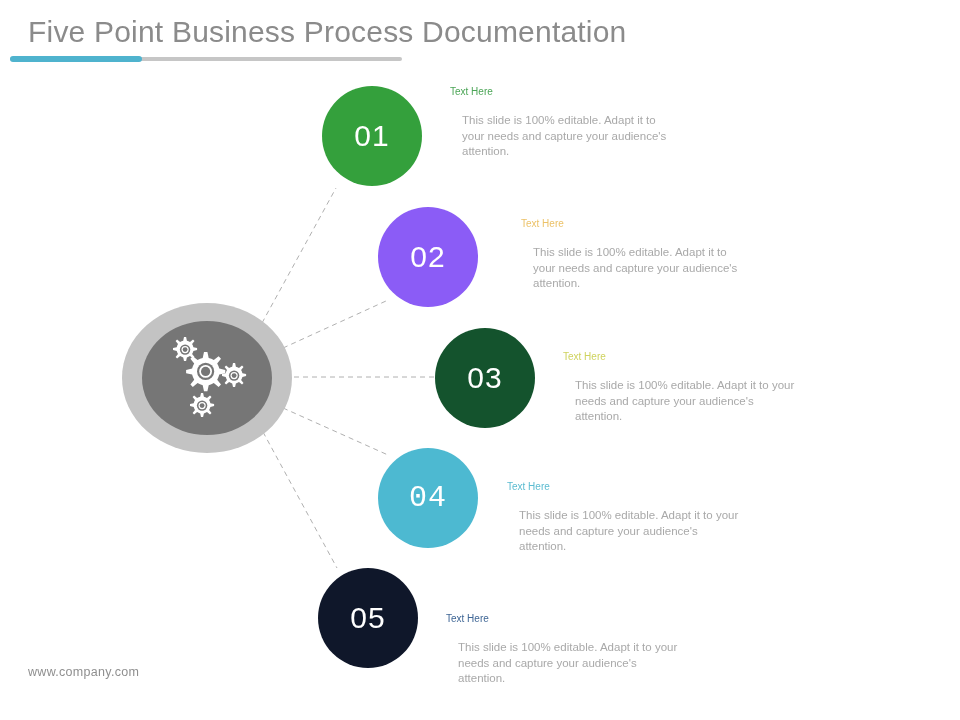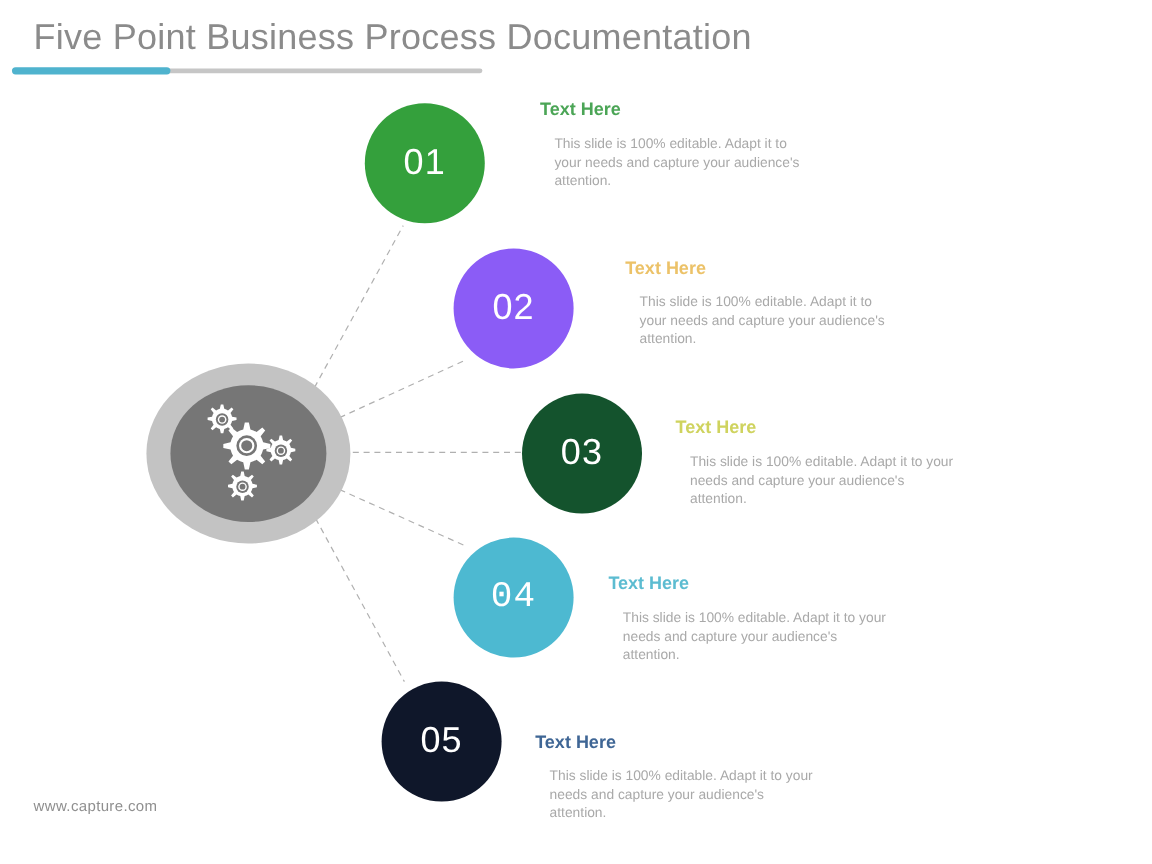--- a/index.html
+++ b/index.html
@@ -118,22 +118,22 @@
     font-weight: normal;
     letter-spacing: 1px;
     line-height: 1;
   }
 
   .text-block {
     position: absolute;
     width: 250px;
   }
   .text-heading {
-    font-size: 15px;
-    font-weight: bold;
+    font-size: 10px;
+    font-weight: normal;
     margin: 0 0 6px 0;
     line-height: 18px;
   }
   .text-body {
     font-size: 11.5px;
     color: #a9a9a9;
     line-height: 15.5px;
     margin: 12px;
   }
 
@@ -192,21 +192,21 @@
         <circle cx="74.1" cy="42.6" r="2.4" fill="#767676"></circle>
 
         <path d="M41 60 l2.1 0 .8 3.7 a12 12 0 0 1 3.1 1.3 l3.0-2.4 1.5 1.5 -2.4 3.0 a12 12 0 0 1 1.3 3.1 l3.7 .8 0 2.1 -3.7 .8 a12 12 0 0 1 -1.3 3.1 l2.4 3.0 -1.5 1.5 -3.0-2.4 a12 12 0 0 1 -3.1 1.3 l-.8 3.7 -2.1 0 -.8-3.7 a12 12 0 0 1 -3.1-1.3 l-3.0 2.4 -1.5-1.5 2.4-3.0 a12 12 0 0 1 -1.3-3.1 l-3.7-.8 0-2.1 3.7-.8 a12 12 0 0 1 1.3-3.1 l-2.4-3.0 1.5-1.5 3.0 2.4 a12 12 0 0 1 3.1-1.3 z"></path>
         <circle cx="42.1" cy="72.6" r="5.2" fill="#767676"></circle>
         <circle cx="42.1" cy="72.6" r="3.6" fill="#ffffff"></circle>
         <circle cx="42.1" cy="72.6" r="2.4" fill="#767676"></circle>
       </g>
     </svg>
   </div>
 
-  <div class="node" style="left:304px; top:86px; width:100px; height:100px; background:#34a03c;">
+  <div class="node" style="left:322px; top:86px; width:100px; height:100px; background:#34a03c;">
     <span class="node-number">01</span>
   </div>
   <div class="text-block" style="left:450px; top:83px; width:235px;">
     <p class="text-heading" style="color:#4ba556;">Text Here</p>
     <p class="text-body">This slide is 100% editable. Adapt it to your needs and capture your audience's attention.</p>
   </div>
 
   <div class="node" style="left:378px; top:207px; width:100px; height:100px; background:#8b5cf6;">
     <span class="node-number">02</span>
   </div>
@@ -232,15 +232,15 @@
   </div>
 
   <div class="node" style="left:318px; top:568px; width:100px; height:100px; background:#0f172a;">
     <span class="node-number">05</span>
   </div>
   <div class="text-block" style="left:446px; top:610px; width:250px;">
     <p class="text-heading" style="color:#3f6695;">Text Here</p>
     <p class="text-body">This slide is 100% editable. Adapt it to your needs and capture your audience's attention.</p>
   </div>
 
-  <div id="footer-url">www.capture.com</div>
+  <div id="footer-url">www.company.com</div>
 
 </div>
 
 </body></html>

